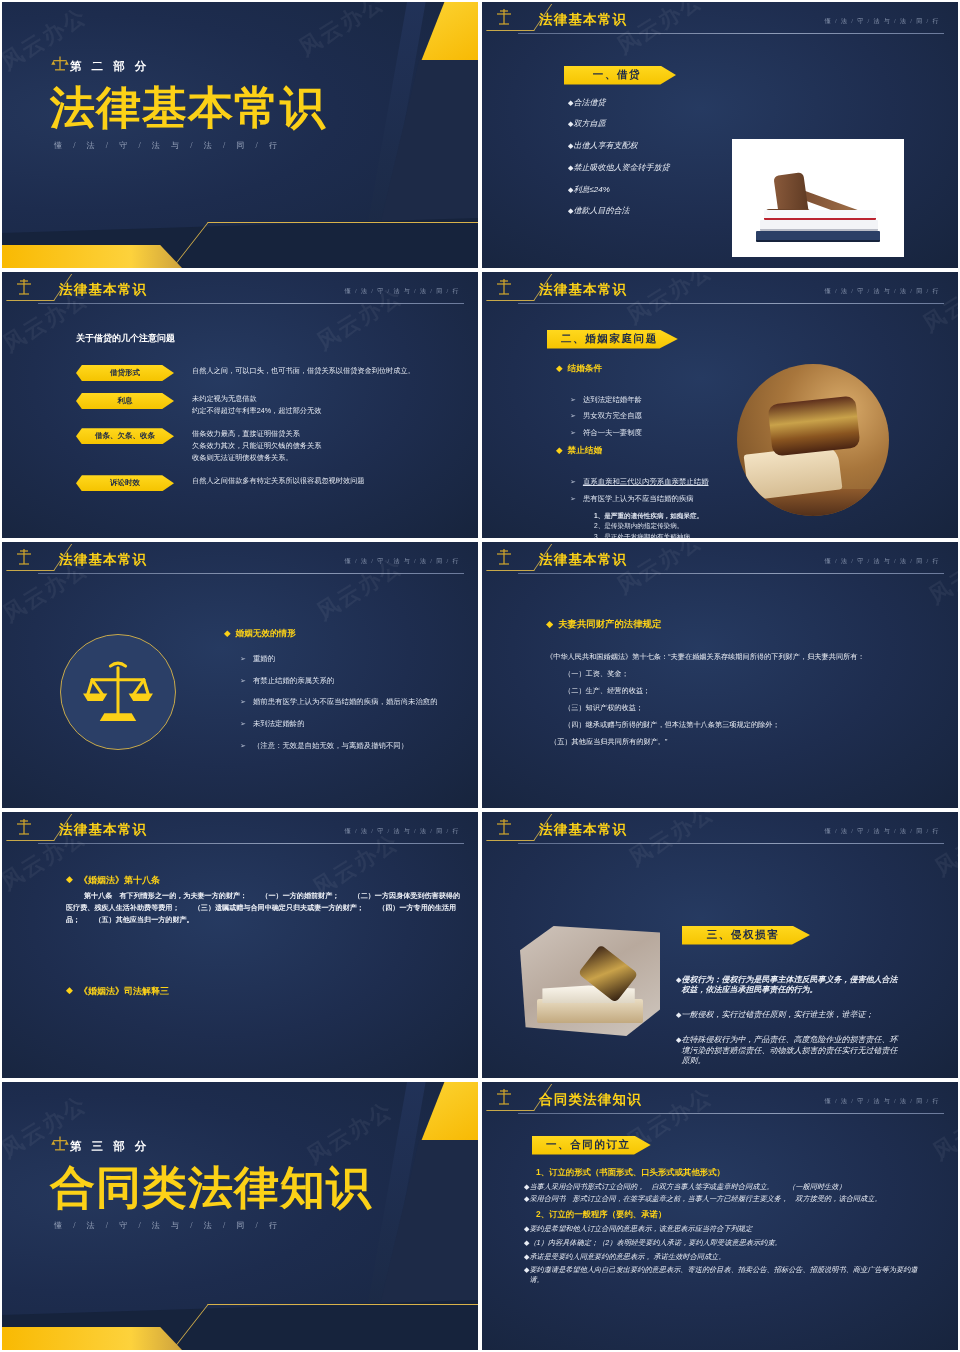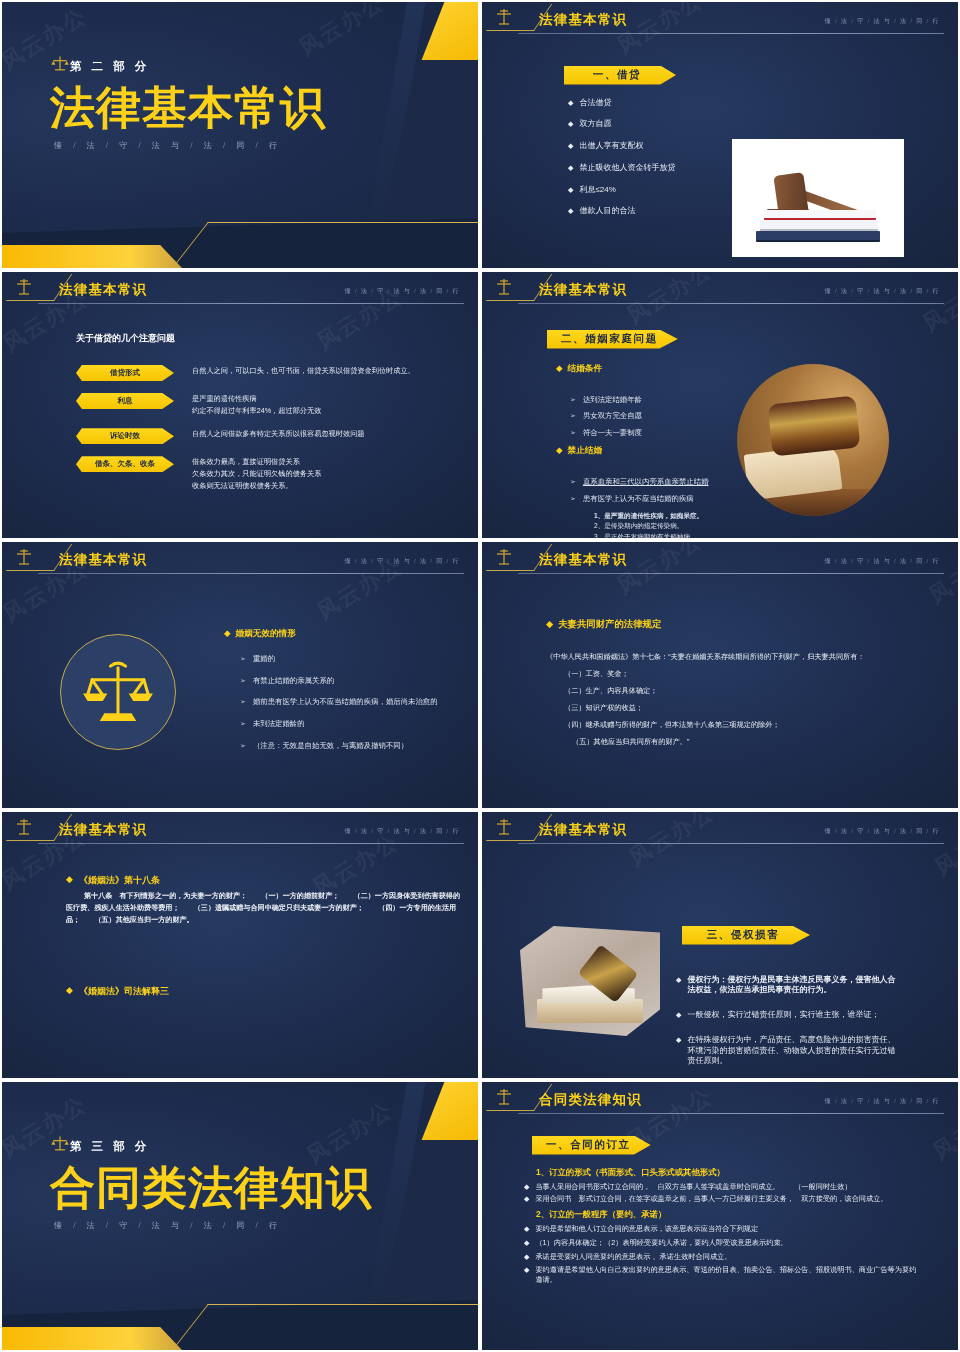--- a/index.html
+++ b/index.html
@@ -118,21 +118,21 @@
   .chev {
     display: inline-flex; align-items: center; justify-content: center;
     position: relative; height: 19px; padding: 0 20px 0 14px;
     background: linear-gradient(180deg, #ffd81e 0%, #f5c400 100%);
     color: #1c2a48; font-size: 10.5px; font-weight: 700; letter-spacing: 1.6px;
     clip-path: polygon(0% 0%, 86% 0%, 100% 50%, 86% 100%, 0% 100%);
     min-width: 112px;
   }
 
   .bullets { margin-top: 13px; }
-  .blt { display: flex; gap: 6px; color: #e9edf5; font-size: 8px; margin-bottom: 11px; line-height: 1.35; }
+  .blt { display: flex; color: #e9edf5; font-size: 8px; margin-bottom: 11px; line-height: 1.35; font-style: italic; }
   .blt .dia { color: #e9edf5; font-size: 7px; line-height: 1.4; }
 
   .photo-box {
     position: absolute; background: #fff;
     display: flex; align-items: center; justify-content: center;
   }
 
   
   .gav-books { position: relative; width: 140px; height: 92px; }
   .bk { position: absolute; left: 8px; border-radius: 1px; }
@@ -357,36 +357,36 @@
       <div style="margin-top:20px; margin-left:52px;">
         <div class="tagrow">
           <span class="tagpill">借贷形式</span>
           <span class="tagtext">
             <span>自然人之间，可以口头，也可书面，借贷关系以借贷资金到位时成立。</span>
           </span>
         </div>
         <div class="tagrow">
           <span class="tagpill">利息</span>
           <span class="tagtext">
-            <span>是严重的遗传性疾病</span><br>
+            <span>未约定视为无息借款</span><br>
             <span>约定不得超过年利率24%，超过部分无效</span>
-          </span>
-        </div>
-        <div class="tagrow">
-          <span class="tagpill">诉讼时效</span>
-          <span class="tagtext">
-            <span>自然人之间借款多有特定关系所以很容易忽视时效问题</span>
           </span>
         </div>
         <div class="tagrow">
           <span class="tagpill">借条、欠条、收条</span>
           <span class="tagtext">
             <span>借条效力最高，直接证明借贷关系</span><br>
             <span>欠条效力其次，只能证明欠钱的债务关系</span><br>
             <span>收条则无法证明债权债务关系。</span>
+          </span>
+        </div>
+        <div class="tagrow">
+          <span class="tagpill">诉讼时效</span>
+          <span class="tagtext">
+            <span>自然人之间借款多有特定关系所以很容易忽视时效问题</span>
           </span>
         </div>
       </div>
     </div>
   </div>
 
   <div class="slide content">
     <div class="hdr">
       <span class="hdr-slash"></span>
       <span class="logo">
@@ -544,24 +544,24 @@
     <div class="wm" style="left:442px; top:16px;">风云办公</div>
     <div class="body-area" style="padding-top:42px;">
       <div style="margin-left:42px;">
         <div class="subhead" style="font-size:9.4px;">
           <span>◆</span>
           <span>夫妻共同财产的法律规定</span>
         </div>
         <div style="margin-top:22px;" class="law-list">
           <div style="margin-left:0;">《中华人民共和国婚姻法》第十七条：“夫妻在婚姻关系存续期间所得的下列财产，归夫妻共同所有：</div>
           <div style="margin-left:18px;">（一）工资、奖金；</div>
-          <div style="margin-left:18px;">（二）生产、内容具体确定；</div>
+          <div style="margin-left:18px;">（二）生产、经营的收益；</div>
           <div style="margin-left:18px;">（三）知识产权的收益；</div>
           <div style="margin-left:18px;">（四）继承或赠与所得的财产，但本法第十八条第三项规定的除外；</div>
-          <div style="margin-left:26px;">（五）其他应当归共同所有的财产。”</div>
+          <div style="margin-left:4px;">（五）其他应当归共同所有的财产。”</div>
         </div>
       </div>
     </div>
   </div>
 
   <div class="slide content">
     <div class="hdr">
       <span class="hdr-slash"></span>
       <span class="logo">
         <svg viewBox="0 0 40 24" width="40" height="24">

